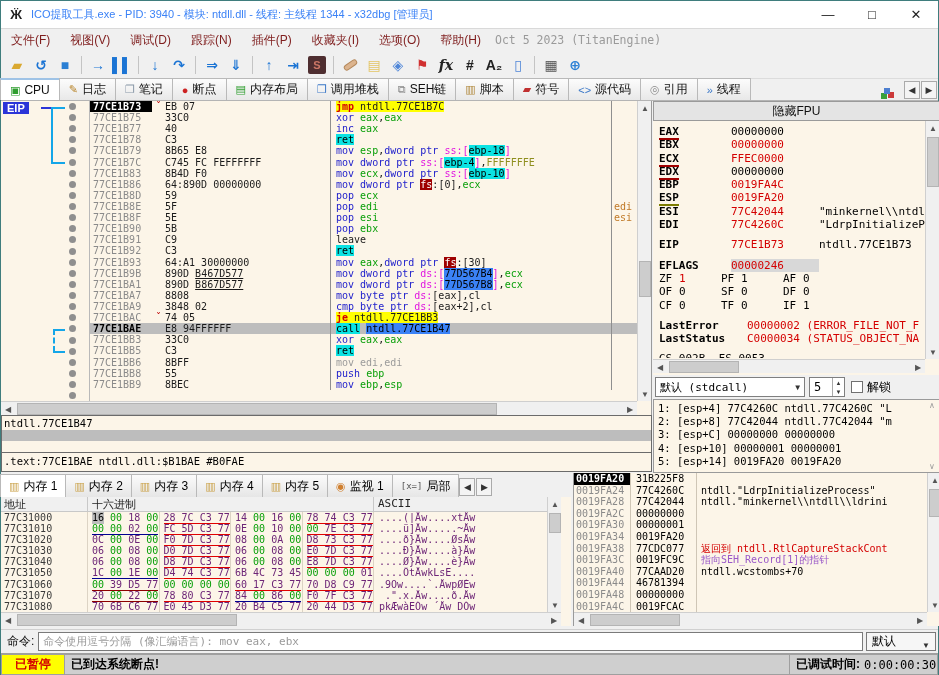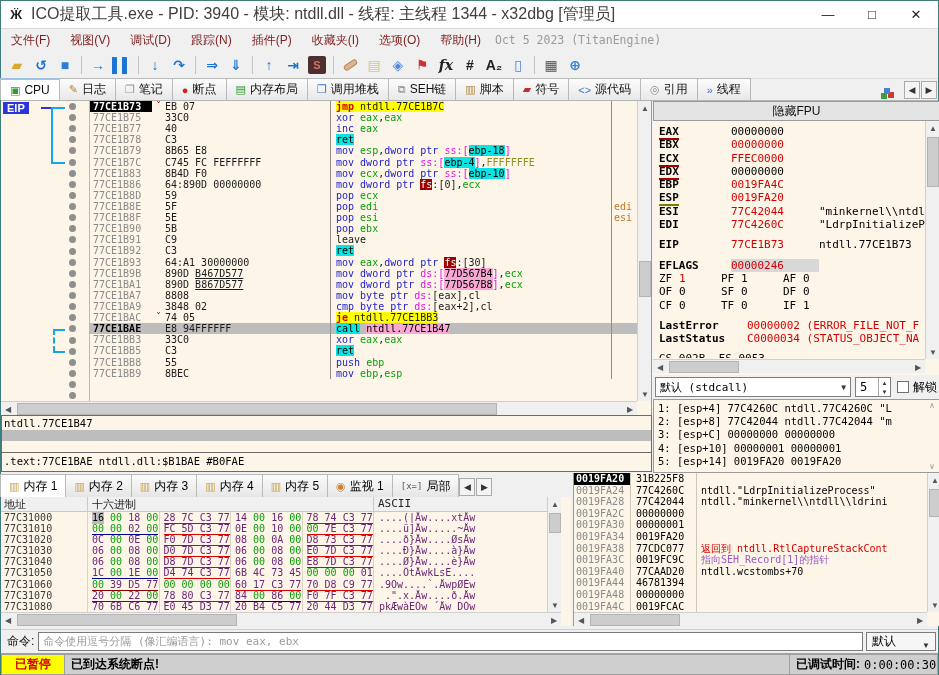--- a/index.html
+++ b/index.html
@@ -4,21 +4,21 @@
 <style>
   * { box-sizing: border-box; margin:0; padding:0; }
   html,body { width:939px; height:675px; overflow:hidden; }
   body { font-family:"Liberation Sans","DejaVu Sans",sans-serif; font-size:12px; background:#f0f0f0; }
   #window { position:relative; width:939px; height:675px; background:#f0f0f0; border:1px solid #3f7d7d; }
   .mono { font-family:"DejaVu Sans Mono",monospace; }
 
   
   #titlebar { position:absolute; left:0; top:0; width:100%; height:28px; background:#ffffff; border-bottom:1px solid #d9d9d9; display:flex; align-items:center; }
   #appicon { width:18px; text-align:center; margin-left:6px; color:#222; font-weight:bold; font-size:13px; }
-  #title { margin-left:6px; color:#404040; font-size:16px; }
+  #title { margin-left:6px; color:#3b82f6; font-size:11px; }
   #wbtns { margin-left:auto; display:flex; }
   .wbtn { width:44px; height:28px; display:flex; align-items:center; justify-content:center; color:#222; font-size:13px; }
 
   
   #menubar { position:absolute; left:0; top:28px; width:100%; height:22px; background:#f0f0f0; display:flex; align-items:center; }
   .menuitem { padding:2px 10px; color:#7f1d1d; }
   #builddate { color:#9a9a9a; font-family:"DejaVu Sans Mono",monospace; font-size:11.5px; margin-left:4px; }
 
   
   #toolbar { position:absolute; left:0; top:50px; width:100%; height:28px; background:#f0f0f0; border-bottom:1px solid #dcdcdc; display:flex; align-items:center; padding-left:4px; }
@@ -49,21 +49,21 @@
   .drow.sel .c-addr { color:#000; font-weight:bold; }
   .c-addr.eip { background:#000; color:#fff !important; font-weight:bold; }
   .c-mark { width:13px; flex:none; color:#c00000; text-align:center; }
   .c-bytes { width:165px; flex:none; color:#1a1a1a; }
   .c-instr { flex:1; border-left:1px solid #8f8f8f; padding-left:5px; overflow:hidden; }
   .c-cmt { width:26px; flex:none; border-left:1px solid #8f8f8f; padding-left:2px; color:#c07a28; overflow:hidden; }
   .tk { color:#1a1a1a; }
   .tk.k { color:#2222cc; } .tk.j { color:#d40000; font-weight:bold; }
   .tk.r { color:#089f08; } .tk.s { color:#e014e0; } .tk.n { color:#8f8f1f; }
   .tk.g { color:#9b9b9b; } .tk.cy { background:#0be3e3; color:#000; }
-  .tk.fs { background:#9e0000; color:#fff; } .tk.y { background:#f9a8d4; color:#000; }
+  .tk.fs { background:#9e0000; color:#fff; } .tk.y { background:#3b82f6; color:#000; }
   .tk.hl { background:#ffff00; } .tk.ub { text-decoration:underline; }
 
   
   .vscroll { position:absolute; width:14px; background:#f0f0f0; border-left:1px solid #cfcfcf; }
   .hscroll { position:absolute; height:14px; background:#f0f0f0; border-top:1px solid #cfcfcf; }
   .sbtn { position:absolute; width:14px; height:14px; color:#555; font-size:8px; display:flex; align-items:center; justify-content:center; }
   .thumb { position:absolute; background:#cdcdcd; border:1px solid #b4b4b4; }
 
   
   #infobox { position:absolute; left:0; top:414px; width:651px; height:38px; background:#fcf5e8; border:1px solid #6b6b6b; font-family:"DejaVu Sans Mono",monospace; font-size:10.5px; }
@@ -83,21 +83,21 @@
   .rval { width:88px; flex:none; color:#000; }
   .rval.red { color:#d40000; } .rval.selv { background:#d8d8d8; color:#d40000; }
   .rcmt { flex:1; color:#000; overflow:hidden; white-space:pre; }
   .fcell { width:62px; } .fred { color:#d40000; }
   .lname { width:88px; font-weight:bold; flex:none; }
   .lval { color:#d40000; white-space:pre; overflow:hidden; }
   #regpartial { height:6px; overflow:hidden; }
   #reghscroll { left:0; top:258px; width:272px; }
   
   #argbar { position:absolute; left:0; top:274px; width:287px; height:24px; display:flex; align-items:center; padding:0 2px; background:#f0f0f0; }
-  #calldd { width:196px; height:20px; border:1px solid #7f7f7f; background:#fff; display:flex; align-items:center; padding:0 4px; font-family:"DejaVu Sans Mono",monospace; font-size:11px;justify-content:flex-end; }
+  #calldd { width:150px; height:20px; border:1px solid #7f7f7f; background:#fff; display:flex; align-items:center; padding:0 4px; font-family:"DejaVu Sans Mono",monospace; font-size:11px;justify-content:flex-end; }
   #calldd .arr { margin-left:auto; font-size:8px; color:#333; }
   #argspin { width:36px; height:20px; border:1px solid #7f7f7f; background:#fff; margin-left:4px; display:flex; }
   #argspin .num { flex:1; padding-left:4px; line-height:18px; }
   #argspin .ud { width:12px; display:flex; flex-direction:column; border-left:1px solid #aaa; font-size:6px; color:#333; align-items:center; justify-content:space-around; }
   #unlockbox { display:flex; align-items:center; margin-left:6px; }
   #unlockbox .cb { width:12px; height:12px; border:1px solid #707070; background:#fff; margin-right:4px; }
   #arglist { position:absolute; left:0; top:298px; width:287px; height:74px; background:#fcf5e8; border:1px solid #9a9a9a; overflow:hidden; padding:2px 0 0 4px; font-family:"DejaVu Sans Mono",monospace; font-size:10.5px; }
   .argrow { height:13.2px; line-height:13.2px; white-space:pre; color:#000; }
   #argarrows { position:absolute; right:2px; top:300px; width:12px; height:70px; display:flex; flex-direction:column; justify-content:space-between; align-items:center; font-size:8px; color:#9a9a9a; }
 
@@ -320,20 +320,21 @@
         <div class="drow"><span class="c-addr">77CE1B92</span><span class="c-mark"></span><span class="c-bytes"><span class="tk ">C3</span></span><span class="c-instr"><span class="tk cy">ret</span></span><span class="c-cmt"></span></div>
         <div class="drow"><span class="c-addr">77CE1B93</span><span class="c-mark"></span><span class="c-bytes"><span class="tk ">64:A1 30000000</span></span><span class="c-instr"><span class="tk k">mov</span><span class="tk "> </span><span class="tk r">eax</span><span class="tk ">,</span><span class="tk k">dword ptr </span><span class="tk fs">fs</span><span class="tk ">:[30]</span></span><span class="c-cmt"></span></div>
         <div class="drow"><span class="c-addr">77CE1B9B</span><span class="c-mark"></span><span class="c-bytes"><span class="tk ">890D </span><span class="tk ub">B467D577</span></span><span class="c-instr"><span class="tk k">mov</span><span class="tk "> </span><span class="tk k">dword ptr </span><span class="tk s">ds:[</span><span class="tk y">77D567B4</span><span class="tk s">]</span><span class="tk ">,</span><span class="tk r">ecx</span></span><span class="c-cmt"></span></div>
         <div class="drow"><span class="c-addr">77CE1BA1</span><span class="c-mark"></span><span class="c-bytes"><span class="tk ">890D </span><span class="tk ub">B867D577</span></span><span class="c-instr"><span class="tk k">mov</span><span class="tk "> </span><span class="tk k">dword ptr </span><span class="tk s">ds:[</span><span class="tk y">77D567B8</span><span class="tk s">]</span><span class="tk ">,</span><span class="tk r">ecx</span></span><span class="c-cmt"></span></div>
         <div class="drow"><span class="c-addr">77CE1BA7</span><span class="c-mark"></span><span class="c-bytes"><span class="tk ">8808</span></span><span class="c-instr"><span class="tk k">mov</span><span class="tk "> </span><span class="tk k">byte ptr </span><span class="tk s">ds:</span><span class="tk ">[eax]</span><span class="tk ">,</span><span class="tk ">cl</span></span><span class="c-cmt"></span></div>
         <div class="drow"><span class="c-addr">77CE1BA9</span><span class="c-mark"></span><span class="c-bytes"><span class="tk ">3848 02</span></span><span class="c-instr"><span class="tk k">cmp</span><span class="tk "> </span><span class="tk k">byte ptr </span><span class="tk s">ds:</span><span class="tk ">[eax+2]</span><span class="tk ">,</span><span class="tk ">cl</span></span><span class="c-cmt"></span></div>
         <div class="drow"><span class="c-addr">77CE1BAC</span><span class="c-mark">ˇ</span><span class="c-bytes"><span class="tk ">74 05</span></span><span class="c-instr"><span class="tk j hl">je</span><span class="tk hl"> </span><span class="tk hl">ntdll.77CE1BB3</span></span><span class="c-cmt"></span></div>
         <div class="drow sel"><span class="c-addr">77CE1BAE</span><span class="c-mark"></span><span class="c-bytes"><span class="tk ">E8 94FFFFFF</span></span><span class="c-instr"><span class="tk cy">call</span><span class="tk "> </span><span class="tk y">ntdll.77CE1B47</span></span><span class="c-cmt"></span></div>
         <div class="drow"><span class="c-addr">77CE1BB3</span><span class="c-mark"></span><span class="c-bytes"><span class="tk ">33C0</span></span><span class="c-instr"><span class="tk k">xor</span><span class="tk "> </span><span class="tk r">eax</span><span class="tk ">,</span><span class="tk r">eax</span></span><span class="c-cmt"></span></div>
         <div class="drow"><span class="c-addr">77CE1BB5</span><span class="c-mark"></span><span class="c-bytes"><span class="tk ">C3</span></span><span class="c-instr"><span class="tk cy">ret</span></span><span class="c-cmt"></span></div>
+        <div class="drow"><span class="c-addr">77CE1BB6</span><span class="c-mark"></span><span class="c-bytes"><span class="tk ">8BFF</span></span><span class="c-instr"><span class="tk g">mov edi,edi</span></span><span class="c-cmt"></span></div>
         <div class="drow"><span class="c-addr">77CE1BB8</span><span class="c-mark"></span><span class="c-bytes"><span class="tk ">55</span></span><span class="c-instr"><span class="tk k">push</span><span class="tk "> </span><span class="tk r">ebp</span></span><span class="c-cmt"></span></div>
         <div class="drow"><span class="c-addr">77CE1BB9</span><span class="c-mark"></span><span class="c-bytes"><span class="tk ">8BEC</span></span><span class="c-instr"><span class="tk k">mov</span><span class="tk "> </span><span class="tk r">ebp</span><span class="tk ">,</span><span class="tk r">esp</span></span><span class="c-cmt"></span></div>
       </div>
     <div class="vscroll" id="dvscroll" style="left:636px;top:0;height:300px;">
       <div class="sbtn" style="top:0;">▲</div>
       <div class="thumb" style="left:1px;top:160px;width:12px;height:36px;"></div>
       <div class="sbtn" style="bottom:0;">▼</div>
     </div>
     <div class="hscroll" id="dhscroll" style="left:0;top:300px;width:636px;">
       <div class="sbtn" style="left:0;">◀</div>

